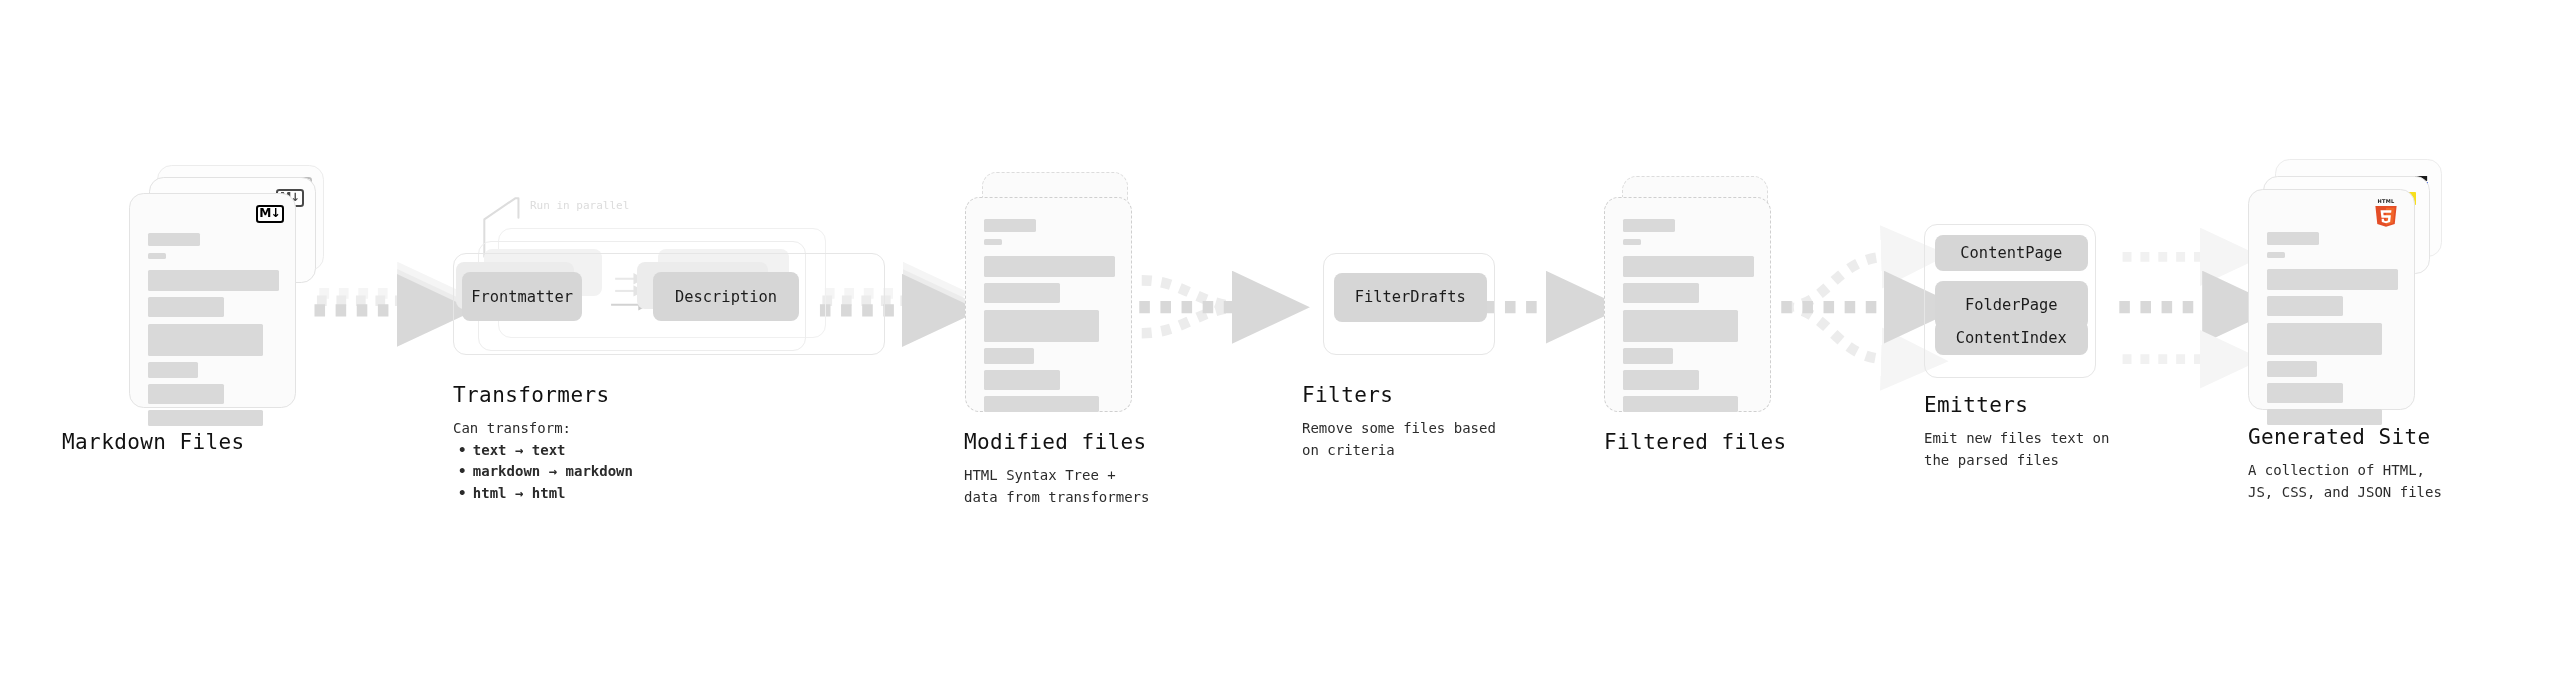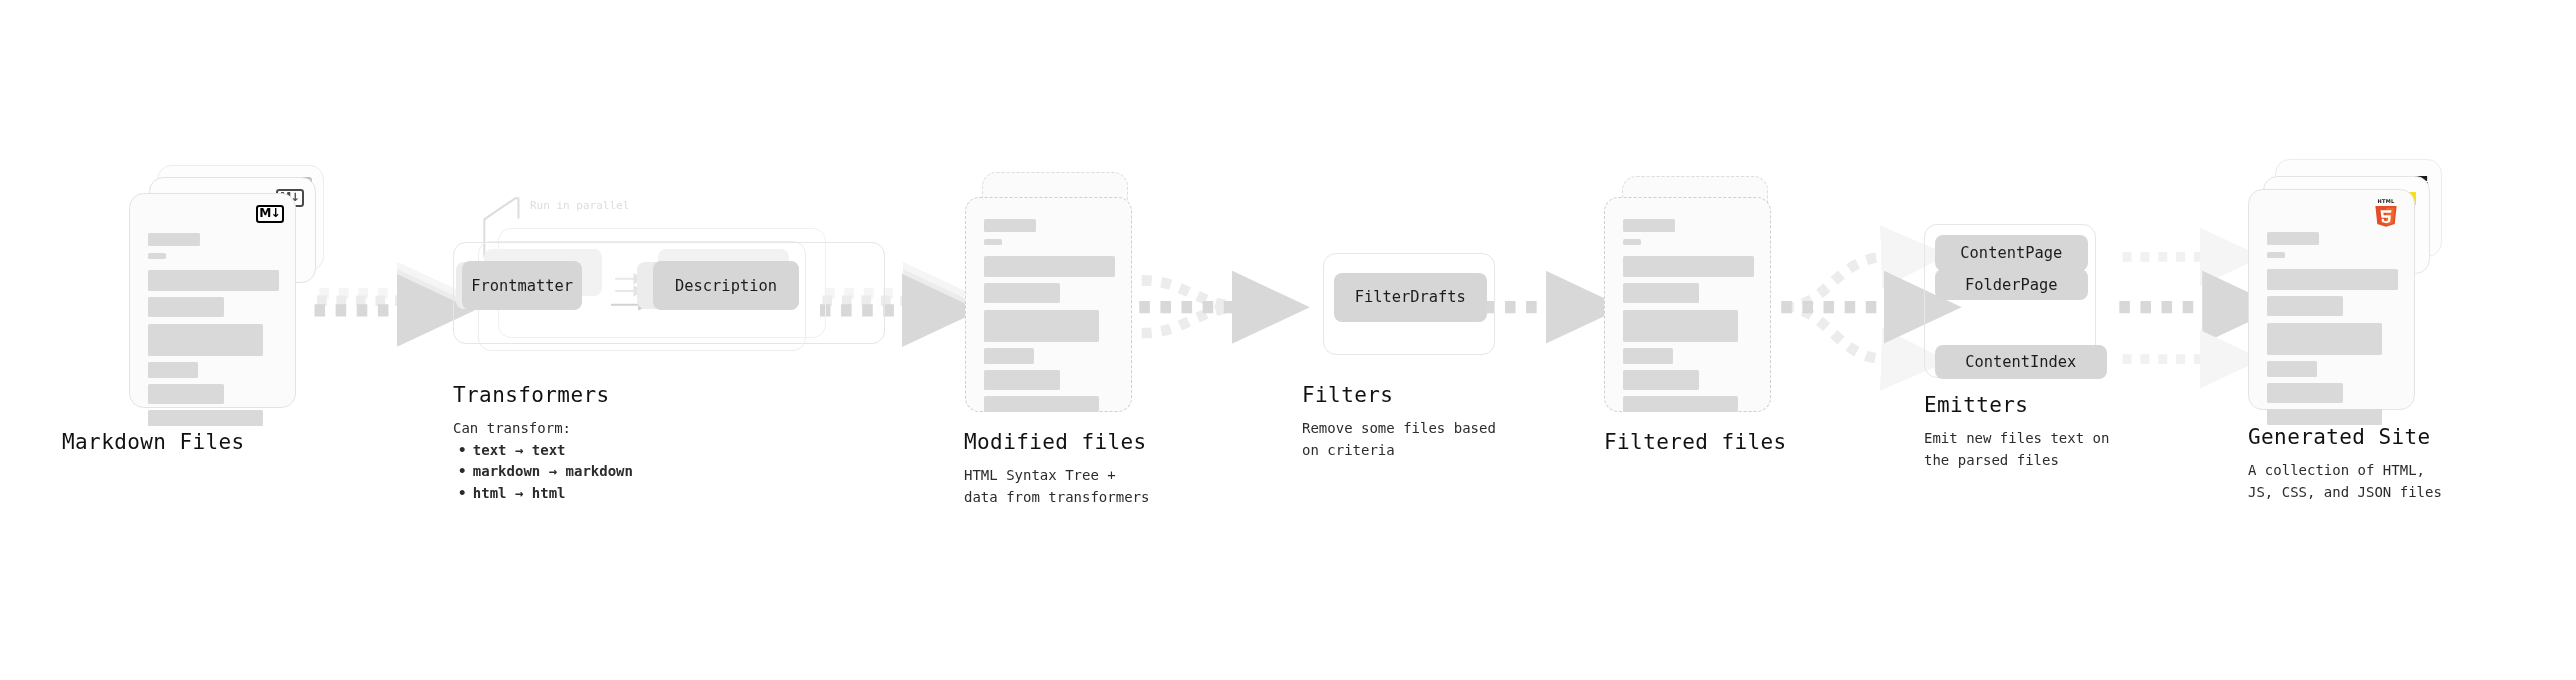--- a/index.html
+++ b/index.html
@@ -167,21 +167,21 @@
     <div class="group" style="left:498px;top:228px;width:328px;height:110px;border-color:#f0f0f0;">
       <div class="pill ghost2" style="left:-15.4px;top:19.5px;width:118px;height:47px;"></div>
       <div class="pill ghost2" style="left:159px;top:19.5px;width:131px;height:47px;"></div>
     </div>
 
     <div class="group" style="left:478px;top:241px;width:328px;height:110px;border-color:#ededed;">
       <div class="pill ghost" style="left:-23px;top:20.3px;width:118px;height:47px;"></div>
       <div class="pill ghost" style="left:158px;top:20.3px;width:131px;height:47px;"></div>
     </div>
 
-    <div class="group" style="left:453px;top:242px;width:432px;height:102px;">
+    <div class="group" style="left:453px;top:253px;width:432px;height:102px;">
       <div class="pill" style="left:8.1px;top:18px;width:120px;height:49px;">
         <span>Frontmatter</span>
       </div>
       <div class="pill" style="left:199px;top:18px;width:146px;height:49px;">
         <span>Description</span>
       </div>
     </div>
   </div>
   <div class="parallel-label" style="left:530px;top:199px;">Run in parallel</div>
 
@@ -249,24 +249,24 @@
     </div>
   </div>
   <div class="caption" style="left:1604px;top:429px;text-align:center;">
     <div class="title">Filtered files</div>
   </div>
 
   <div class="group" style="left:1924px;top:224px;width:172px;height:154px;">
     <div class="pill" style="left:9.8px;top:9.8px;width:153px;height:36px;">
       <span>ContentPage</span>
     </div>
-    <div class="pill" style="left:9.8px;top:44px;width:153px;height:31px;">
+    <div class="pill" style="left:9.8px;top:56px;width:153px;height:48px;">
       <span>FolderPage</span>
     </div>
-    <div class="pill" style="left:9.8px;top:96px;width:172px;height:34px;margin-top:24px;">
+    <div class="pill" style="left:9.8px;top:96px;width:153px;height:34px;">
       <span>ContentIndex</span>
     </div>
   </div>
   <div class="caption" style="left:1924px;top:392px;">
     <div class="title">Emitters</div>
     <div class="sub">
       <div class="row">Emit new files text on</div>
       <div class="row">the parsed files</div>
     </div>
   </div>

